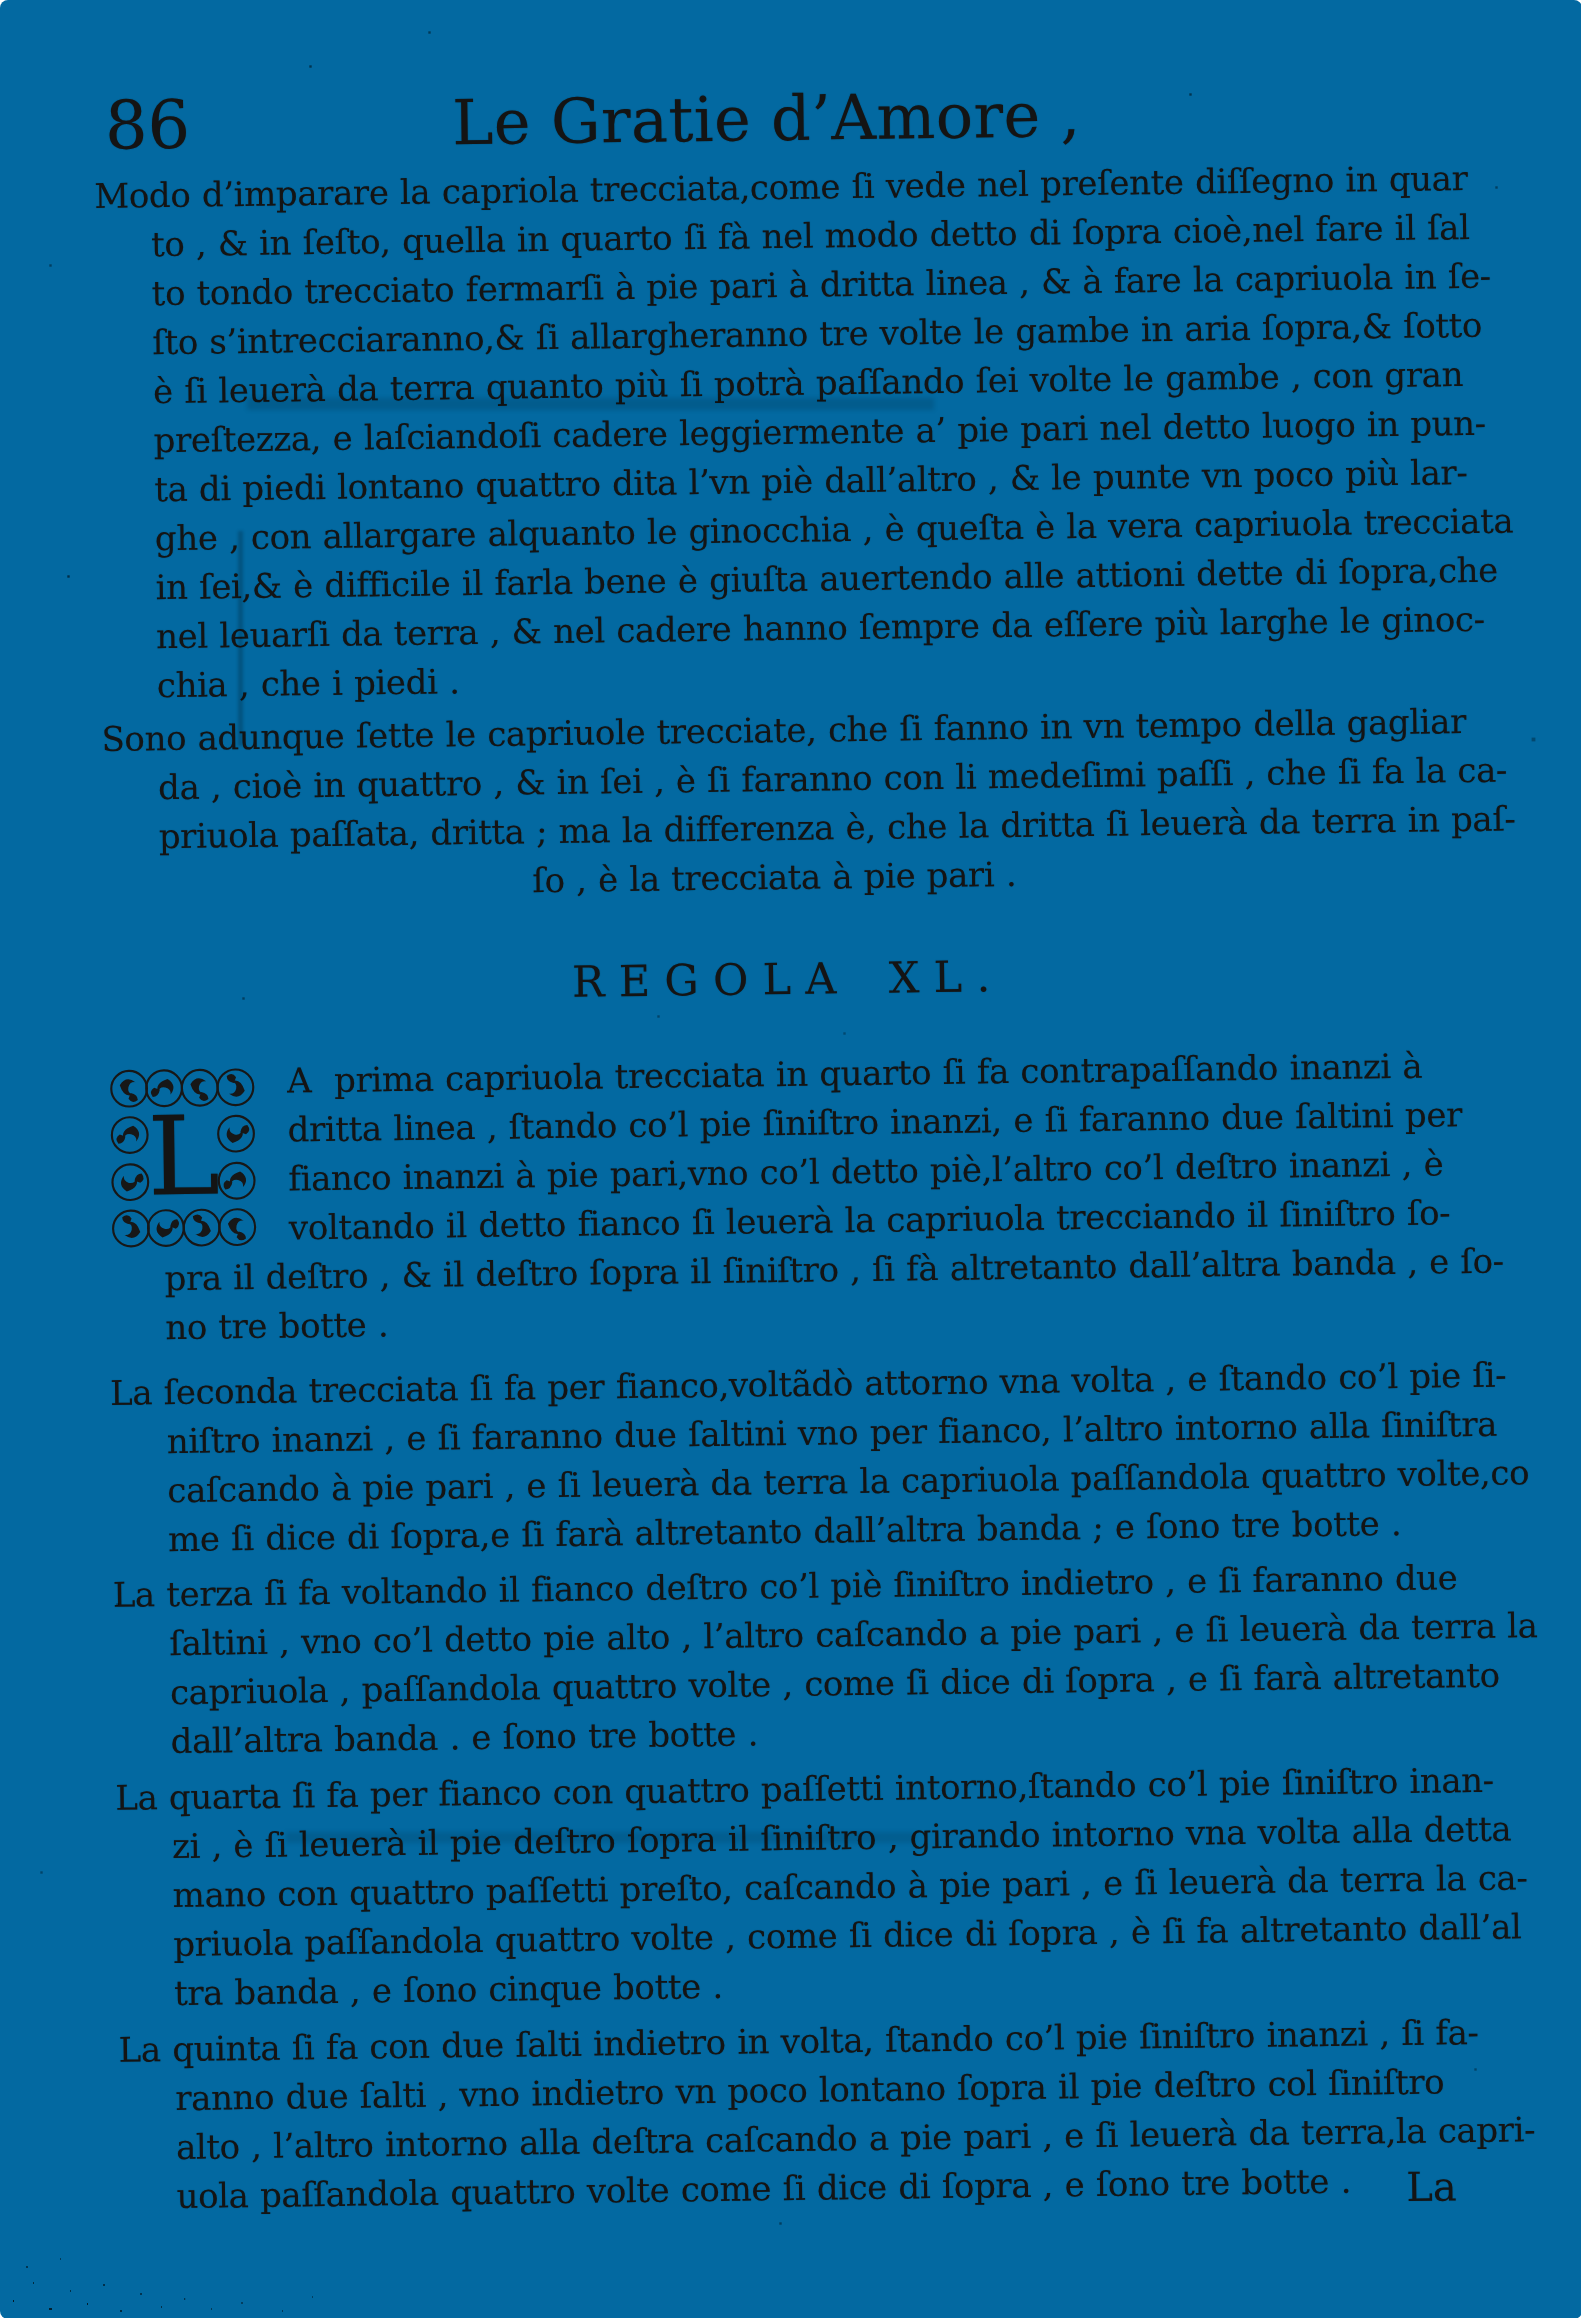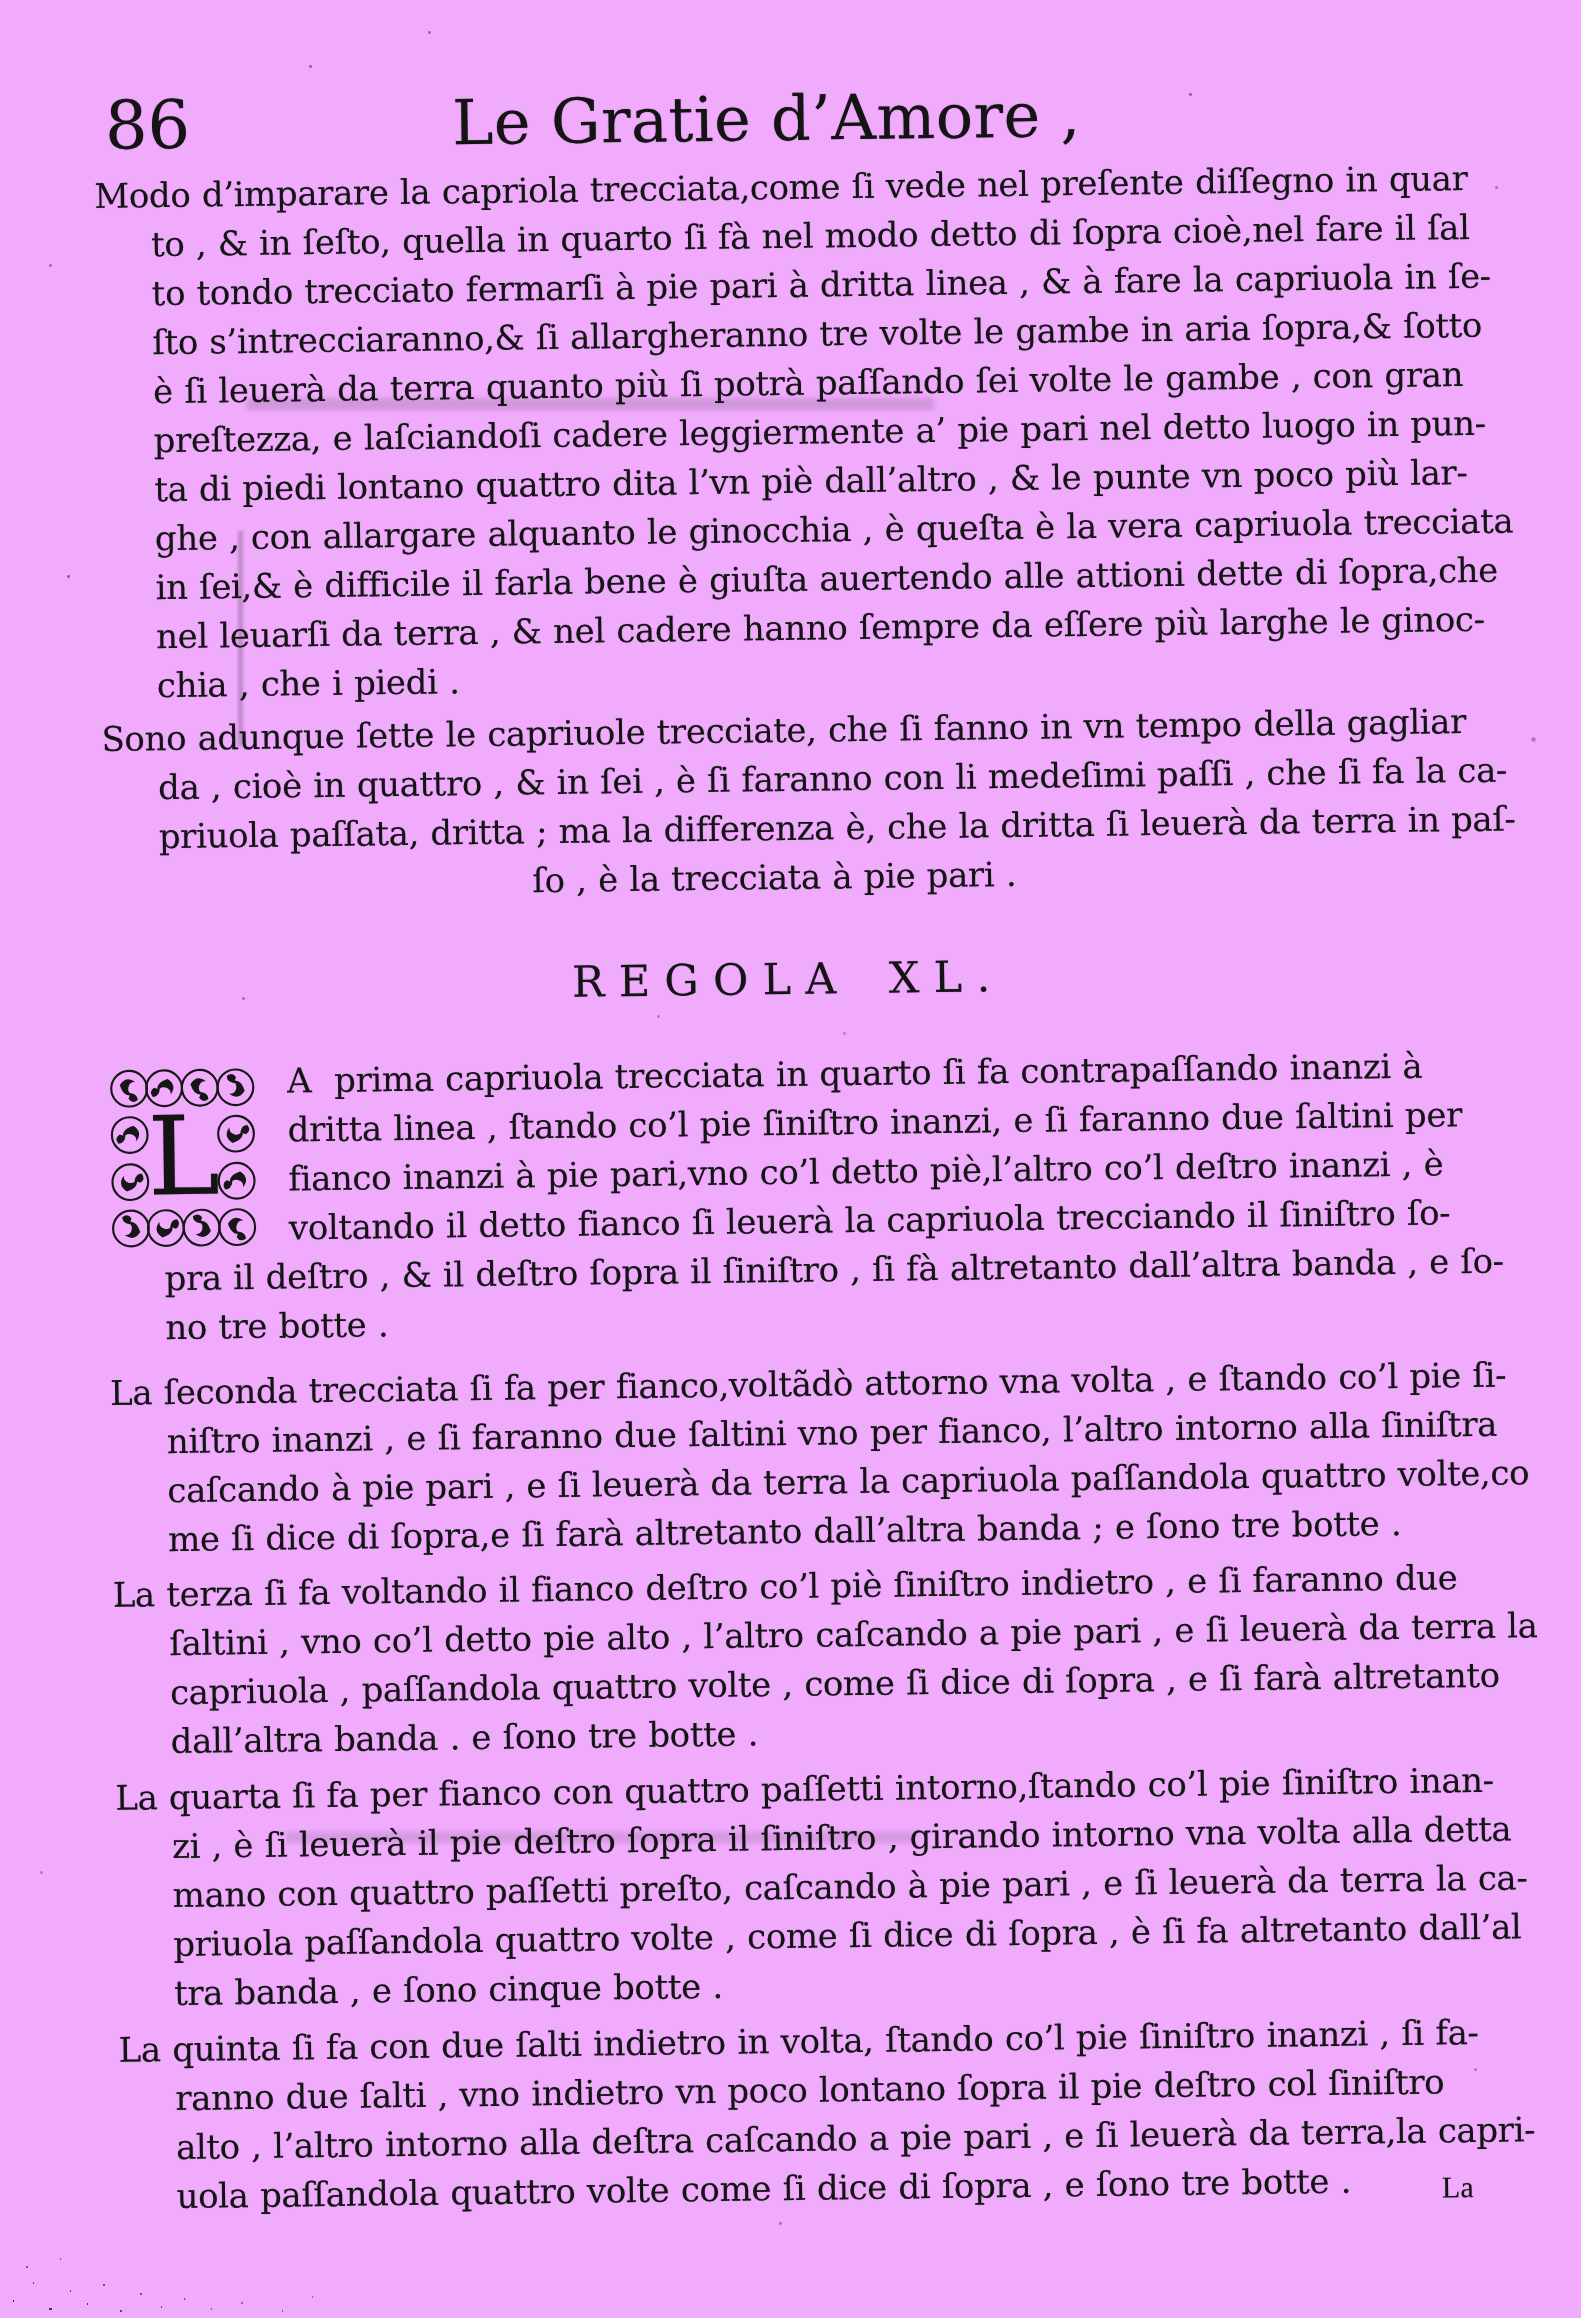--- a/index.html
+++ b/index.html
@@ -1,22 +1,23 @@
 <!DOCTYPE html>
 <html style="font-size:11.4px"><head>
 <meta charset="utf-8">
 <style>
   html,body{margin:0;padding:0;background:#ffffff;}
   .page{
     position:relative;
     width:1582px;height:2319px;
-    background:#f0abfc;
+    background:#0369a1;
     overflow:hidden;
     font-family:"DejaVu Serif", "Liberation Serif", serif;
     color:#141414;
+    border-radius:8px;
   }
   .sheet{
     position:absolute;left:93px;top:86px;width:1396px;
     transform:rotate(-0.75deg);
     transform-origin:0 0;
   }
   .pageheader{position:relative;height:83px;}
   .pagenum{
     position:absolute;left:11.4px;top:7.2px;
     font-size:67px;line-height:1;
@@ -54,24 +55,23 @@
   .initial-block{
     position:absolute;left:2.9px;top:10px;width:147px;height:180px;
   }
   .initial-letter{
     position:absolute;left:0;right:0;top:24px;
     text-align:center;
     font-size:109px;line-height:1.2;
     text-shadow:0 0 1.1px rgba(10,10,10,.45);
   }
   .catchword{
-    position:absolute;top:2094px;right:43px;
-    font-size:30px;line-height:49px;
+    position:absolute;top:2094px;right:60px;
+    font-size:40px;line-height:49px;
     text-shadow:0 0 0.9px rgba(10,10,10,.38);
-    font-family:Liberation Serif, serif;
   }
   
   .noise{
     position:absolute;left:0;bottom:0;width:336px;height:100px;
     background-image:
       radial-gradient(circle 1.4px at 4% 82%, rgba(0,0,0,.75) 60%, transparent 62%),
       radial-gradient(circle 1.4px at 10% 64%, rgba(0,0,0,.6) 60%, transparent 62%),
       radial-gradient(circle 2.1px at 15% 90%, rgba(0,0,0,.7) 60%, transparent 62%),
       radial-gradient(circle 1.4px at 21% 72%, rgba(0,0,0,.55) 60%, transparent 62%),
       radial-gradient(circle 1.4px at 26% 85%, rgba(0,0,0,.7) 60%, transparent 62%),

